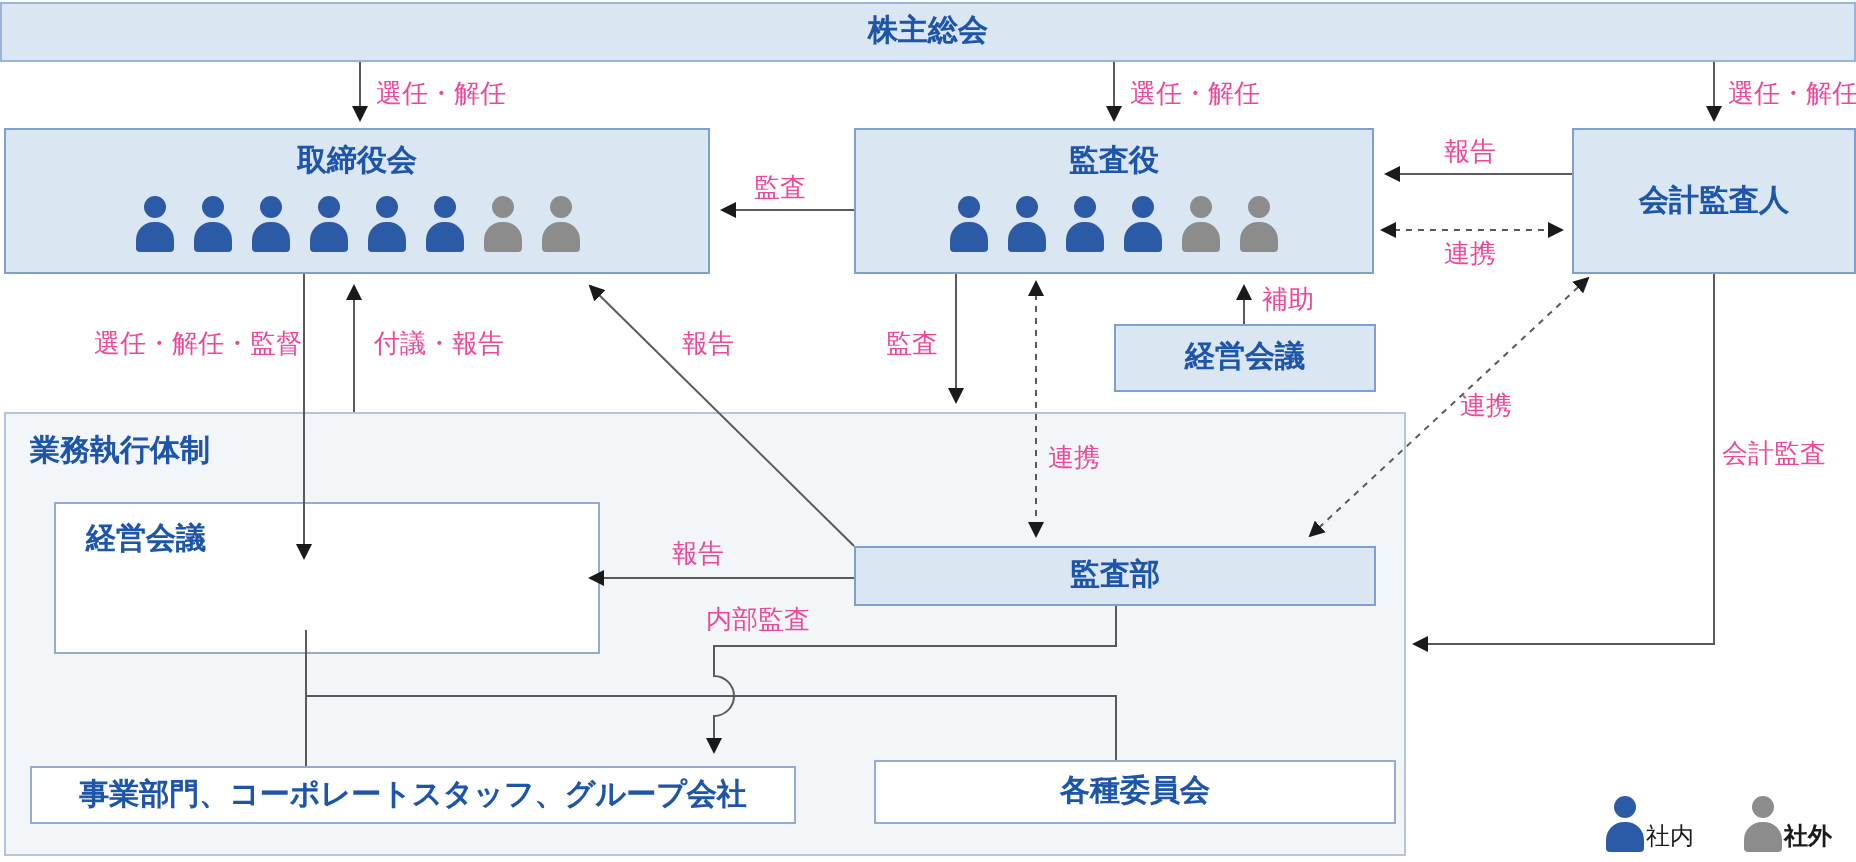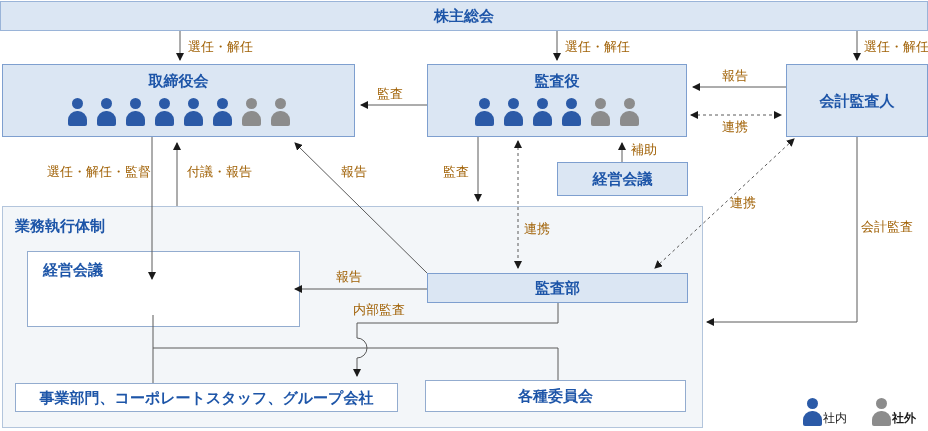--- a/index.html
+++ b/index.html
@@ -14,21 +14,21 @@
   .center-both{display:flex;align-items:center;justify-content:center;}
   .topbar{left:0;top:1px;width:928px;height:30px;background:#dbe6f3;border:1px solid #9ab4d8;}
   .bigbox{left:2px;top:206px;width:701px;height:222px;background:#f3f6f9;border:1px solid #b3c5dc;z-index:1;}
   .corner-label{position:absolute;left:12px;top:9px;}
   .iconrow{display:flex;gap:10px;justify-content:center;}
   .person{position:relative;width:19px;height:28px;display:inline-block;}
   .person::before{content:"";position:absolute;top:0;left:4px;width:11px;height:11px;border-radius:50%;}
   .person::after{content:"";position:absolute;top:13px;left:0;width:19px;height:15px;border-radius:9px 9px 2px 2px;}
   .person.internal::before,.person.internal::after{background:#2b5aa7;}
   .person.external::before,.person.external::after{background:#8c8c8c;}
-  .edge-label{position:absolute;z-index:4;font-size:13px;line-height:16px;color:#a16207;white-space:nowrap;}
+  .edge-label{position:absolute;z-index:4;font-size:13px;line-height:16px;color:#ec4899;white-space:nowrap;}
   #wires{position:absolute;left:0;top:0;z-index:3;pointer-events:none;}
   .legend-label{position:absolute;z-index:4;font-size:12px;color:#1a1a1a;white-space:nowrap;}
 </style>
 </head>
 <body>
 
 <div id="stage">
 
   <div class="box bigbox">
     <span class="title corner-label">業務執行体制</span>
@@ -78,21 +78,21 @@
 
 
   <div class="box fill-blue center-both" style="left:427px;top:273px;width:261px;height:30px;">
     <span class="title">監査部</span>
   </div>
 
   <div class="box fill-white center-both" style="left:15px;top:383px;width:383px;height:29px;">
     <span class="title">事業部門、コーポレートスタッフ、グループ会社</span>
   </div>
 
-  <div class="box fill-white center-both" style="left:425px;top:380px;width:261px;height:32px;text-align:center;">
+  <div class="box fill-white center-both" style="left:437px;top:380px;width:261px;height:32px;text-align:center;">
     <span class="title">各種委員会</span>
   </div>
 
   <svg id="wires" width="928" height="431">
     <defs>
       <marker id="ah" markerWidth="8" markerHeight="8" refX="7" refY="4" orient="auto-start-reverse">
         <path d="M0,0 L8,4 L0,8 Z" fill="#1a1a1a"></path>
       </marker>
     </defs>
     <g stroke="#5a5a5a" stroke-width="1" fill="none">

